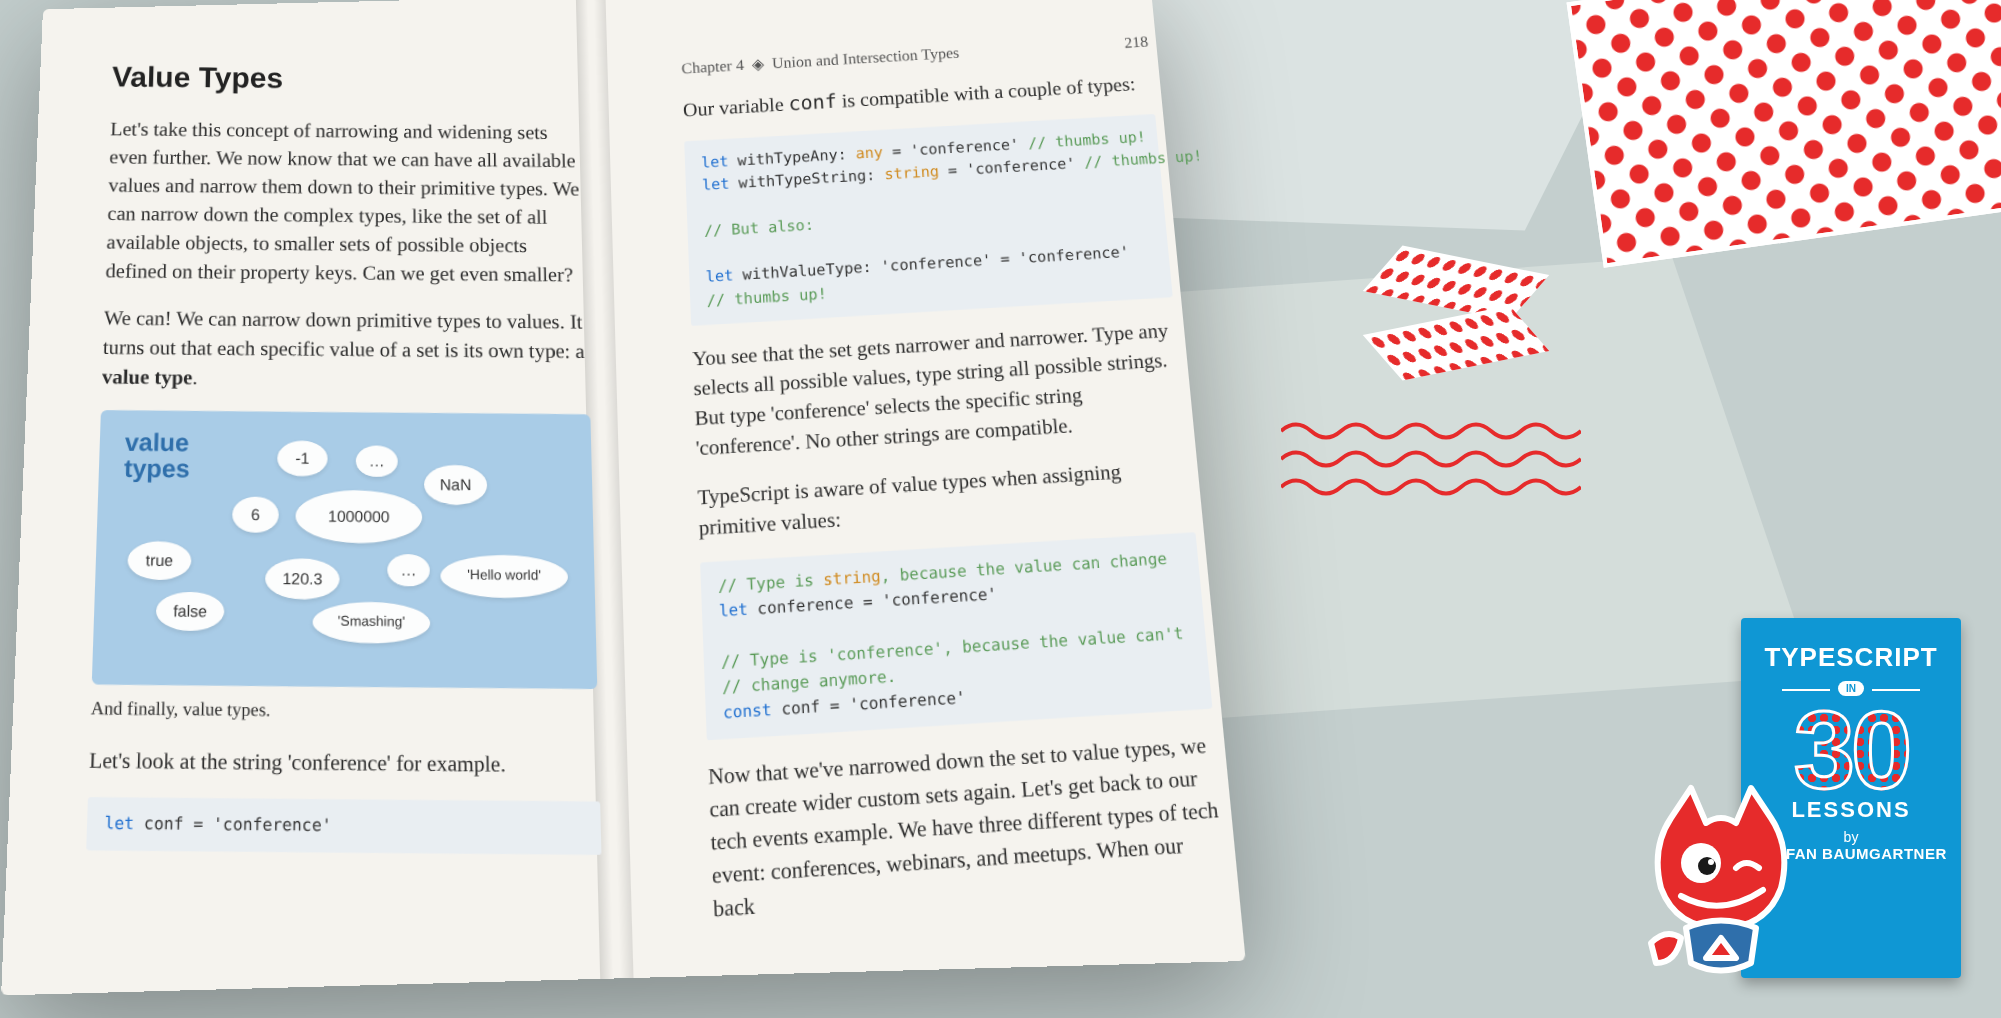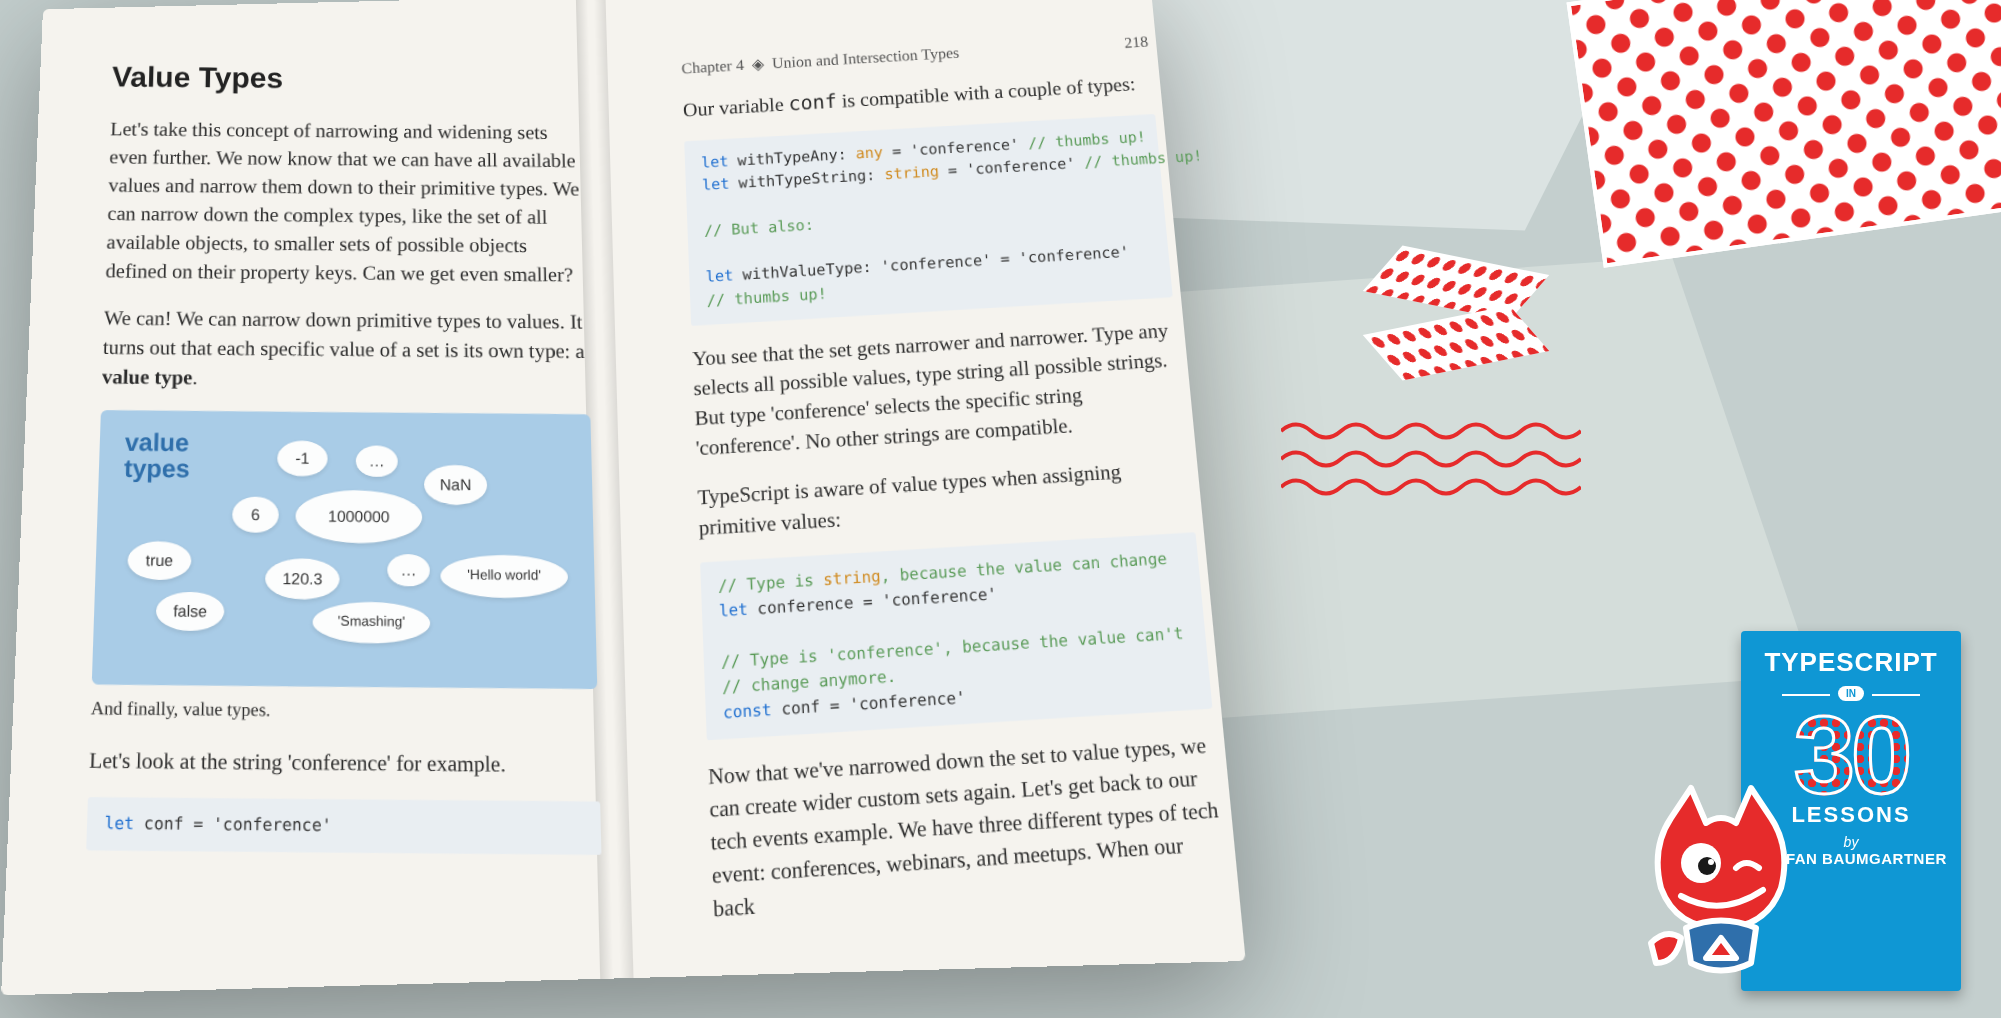--- a/index.html
+++ b/index.html
@@ -37,33 +37,33 @@
   .diagram .dtitle{color:#2f6fab;font-weight:700;font-size:24px;line-height:1.05;}
   .bubble{position:absolute;background:#fcfdfd;border-radius:50%;display:flex;align-items:center;justify-content:center;font-size:15px;color:#333;font-weight:500;box-shadow:0 2px 4px rgba(0,0,0,.1);}
   .cap{font-size:17px;margin:6px 0 20px;}
   .code{background:#e9eef2;font-family:Menlo,Consolas,monospace;font-size:15px;padding:12px 16px;border-radius:3px;white-space:pre;line-height:1.55;margin:0 0 18px;color:#333;}
   .kw{color:#1f6fd0;}
   .ty{color:#d08a1e;}
   .cm{color:#5a9b58;}
   .chapterhead{display:flex;justify-content:space-between;font-size:16px;color:#555;margin-bottom:18px;}
   
   .cover{position:absolute;right:40px;bottom:30px;width:280px;height:370px;}
-  .coverbk{position:absolute;right:0;top:0;width:220px;height:360px;background:#0f97d4;border-radius:4px;box-shadow:0 6px 14px rgba(0,0,0,.3);color:#fff;font-family:"Helvetica Neue",Arial,sans-serif;text-align:center;display:flex;flex-direction:column;align-items:center;justify-content:flex-start;padding:16px 10px 16px;box-sizing:border-box;margin-top:13px;}
+  .coverbk{position:absolute;right:0;top:0;width:220px;height:360px;background:#0f97d4;border-radius:4px;box-shadow:0 6px 14px rgba(0,0,0,.3);color:#fff;font-family:"Helvetica Neue",Arial,sans-serif;text-align:center;display:flex;flex-direction:column;align-items:center;justify-content:flex-start;padding:24px 10px 16px;box-sizing:border-box;}
   .coverbk .t1{font-size:26px;font-weight:700;letter-spacing:1px;margin-bottom:6px;}
   .coverbk .pill{background:#fff;color:#0f97d4;font-size:10px;font-weight:700;border-radius:10px;padding:2px 8px;margin:2px 0 4px;position:relative;}
   .coverbk .pill:before,.coverbk .pill:after{content:"";position:absolute;top:50%;width:48px;height:2px;background:#fff;}
   .coverbk .pill:before{right:100%;margin-right:8px;}
   .coverbk .pill:after{left:100%;margin-left:8px;}
   .coverbk .fifty{font-size:110px;line-height:.9;font-weight:800;letter-spacing:-4px;color:#fff;
      background:
        radial-gradient(circle,#e62b2b 4px,transparent 4.5px) 0 0/12px 12px;
      -webkit-background-clip:text;background-clip:text;-webkit-text-fill-color:transparent;
      -webkit-text-stroke:3px #fff;}
   .coverbk .t2{font-size:22px;font-weight:700;letter-spacing:2px;margin-top:-2px;}
-  .coverbk .by{font-size:14px;font-style:italic;margin-top:6px;}
+  .coverbk .by{font-size:14px;margin-top:6px;}
   .coverbk .auth{font-size:15px;font-weight:700;letter-spacing:.5px;}
   .mascot{position:absolute;left:-40px;bottom:10px;width:160px;height:200px;}
 </style>
 </head>
 <body>
 
 <div class="stage">
   <div class="tri1"></div>
   <div class="tri2"></div>
   <div class="polka"></div>

